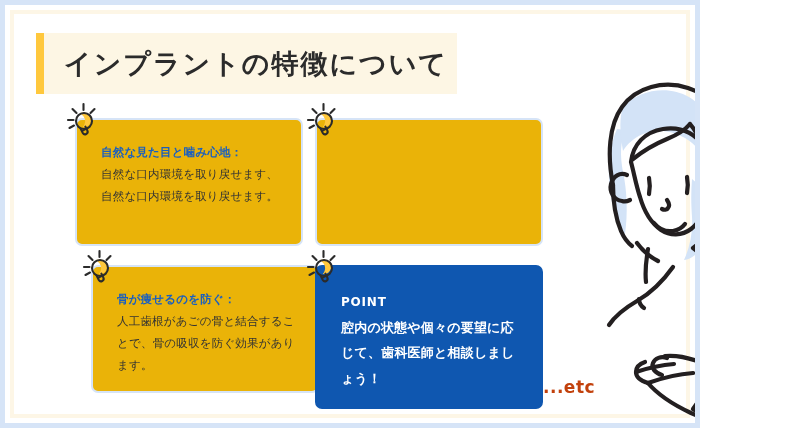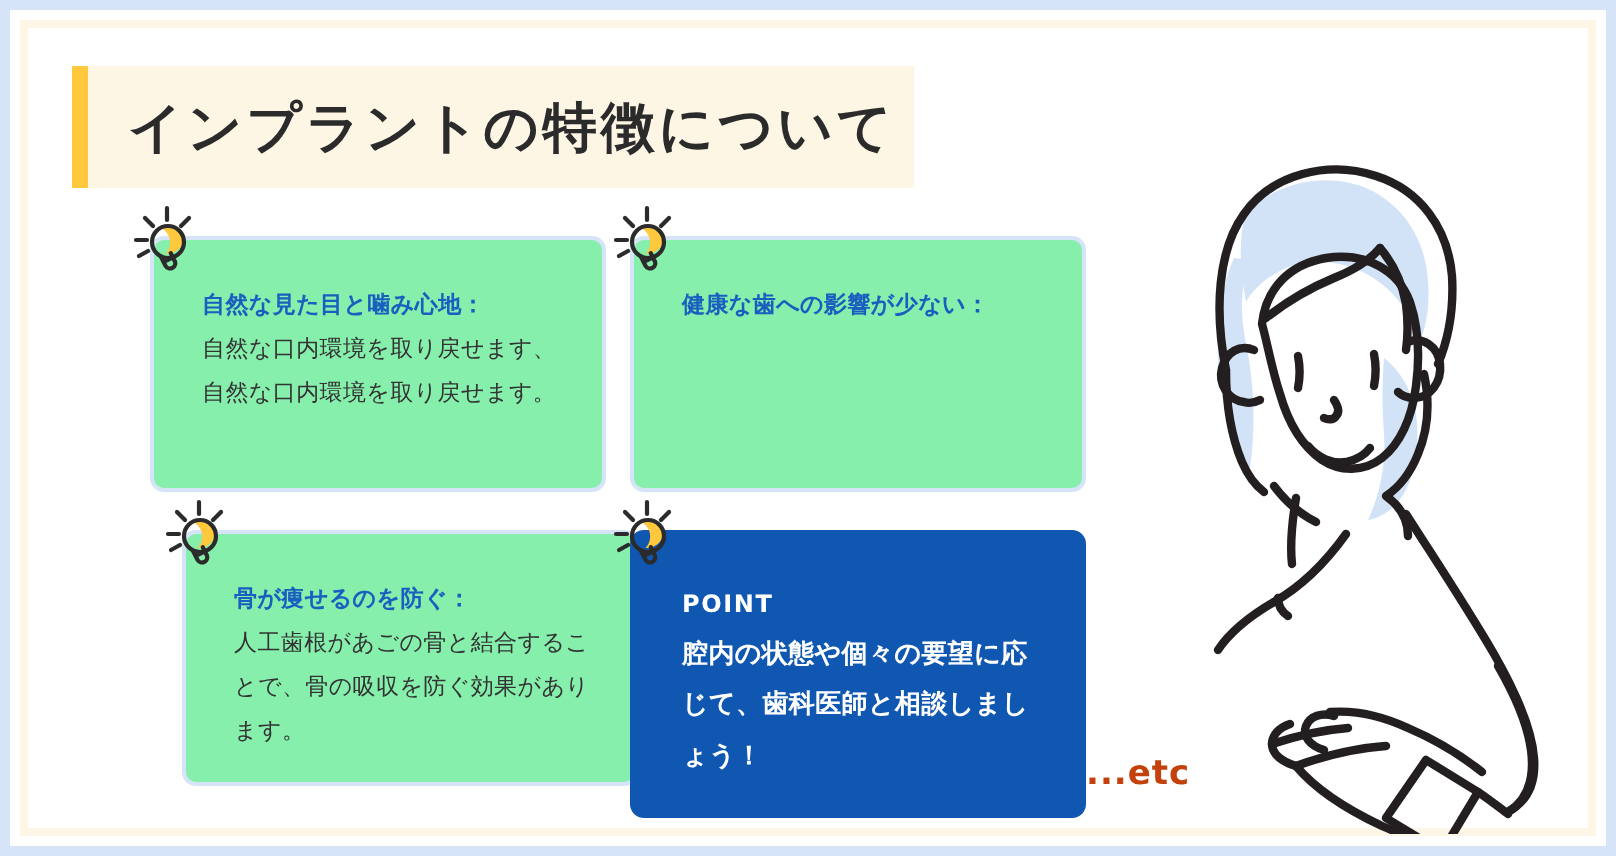--- a/index.html
+++ b/index.html
@@ -5,21 +5,21 @@
   html, body {
     margin: 0;
     padding: 0;
     background: #ffffff;
   }
   body {
     font-family: "DejaVu Sans", "Liberation Sans", sans-serif;
   }
   .slide {
     position: relative;
-    width: 808px;
+    width: 700px;
     height: 428px;
     box-sizing: border-box;
     background: #ffffff;
     border: 5px solid #d6e4f7;
     overflow: hidden;
   }
   .inner-frame {
     position: absolute;
     left: 5px;
     top: 5px;
@@ -70,21 +70,21 @@
   .card-wrap.c1 { left: 240px; top: 0px; }
   .card-wrap.c2 { left: 0px;   top: 147px; margin-left: 16px; }
   .card-wrap.c3 { left: 240px; top: 147px; }
 
   .card {
     box-sizing: border-box;
     width: 228px;
     min-height: 128px;
     border: 2px solid #d6e4f7;
     border-radius: 7px;
-    background: #86efac;
+    background: #eab308;
     padding: 24px 16px 14px 24px;
   }
   .card.point {
     background: #0f57b0;
     border-color: #0f57b0;
     min-height: 132px;
     padding: 26px 16px 16px 24px;
   }
 
   .card-heading {
@@ -175,21 +175,20 @@
           <path d="M28.5 20.5a8 8 0 0 0-12-6.9c3.2 1 5.6 4 5.6 7.6 0 2.2-0.9 4.2-2.3 5.7a8 8 0 0 0 8.7-6.4z" fill="#ffc83d"></path>
           <circle cx="21" cy="21" r="8" fill="none" stroke="#2b2b2b" stroke-width="2.1"></circle>
           <path d="M17.6 28.6l2.2 4.4a2.6 2.6 0 0 0 4.6-2.4l-2-4" fill="none" stroke="#2b2b2b" stroke-width="2.1" stroke-linecap="round"></path>
           <line x1="19.2" y1="31" x2="22.6" y2="29.4" stroke="#2b2b2b" stroke-width="1.6" stroke-linecap="round"></line>
         </svg>
       </span>
     </div>
 
     <div class="card-wrap c1">
       <div class="card">
-        <p class="card-heading">健康な歯への影響が少ない：</p>
       </div>
       <span class="bulb">
         <svg viewBox="0 0 42 42" width="42" height="42" aria-hidden="true">
           <g stroke="#2b2b2b" stroke-width="2.1" stroke-linecap="round" fill="none">
             <line x1="20.5" y1="4" x2="20.5" y2="10"></line>
             <line x1="9.5" y1="9" x2="13.5" y2="13"></line>
             <line x1="31.5" y1="9" x2="27.5" y2="13"></line>
             <line x1="5" y1="20" x2="10.5" y2="20"></line>
             <line x1="6.5" y1="28" x2="11" y2="25.5"></line>
           </g>

